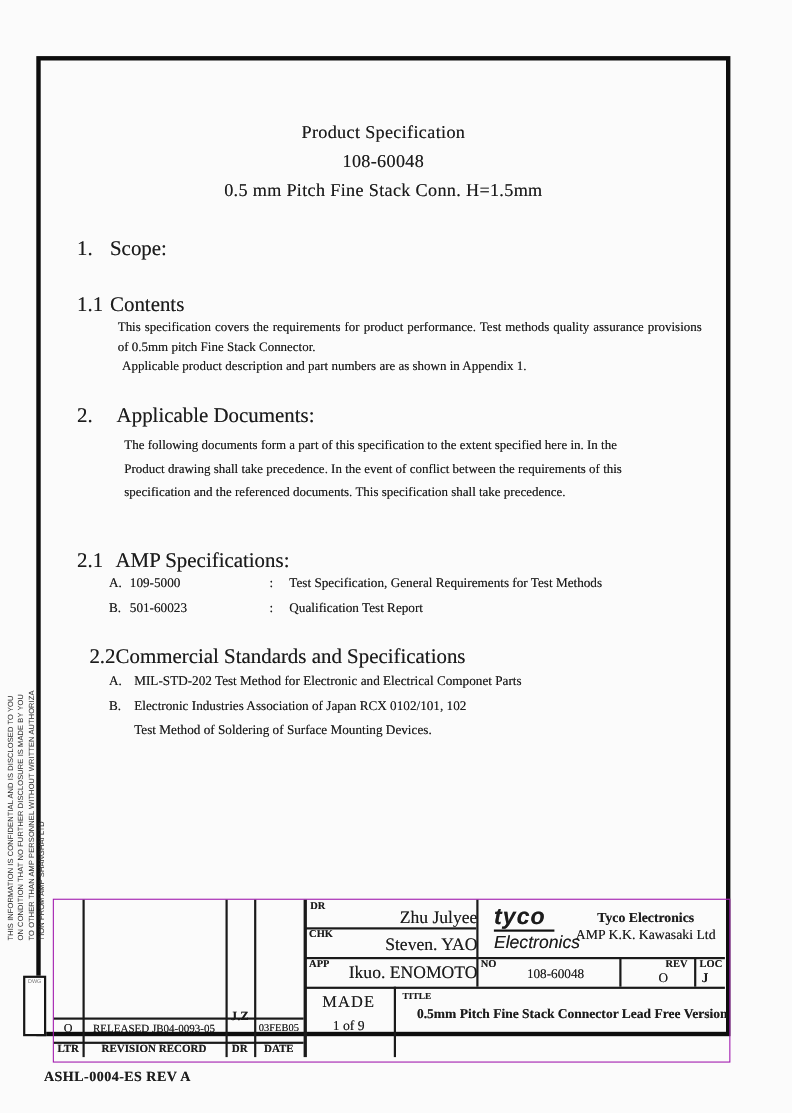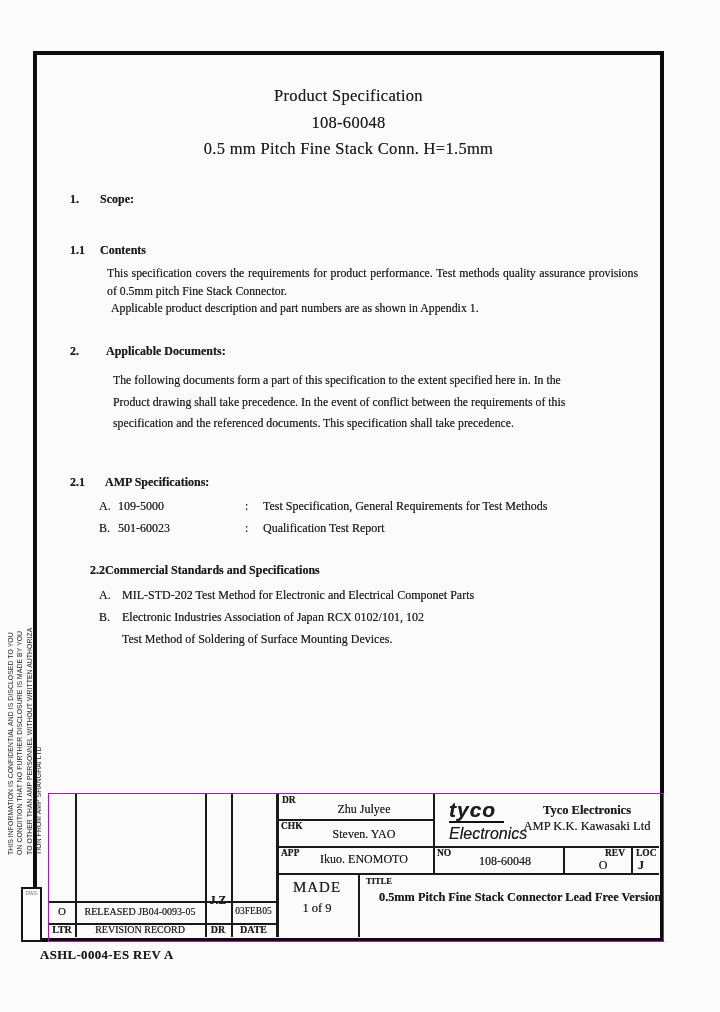--- a/index.html
+++ b/index.html
@@ -2,35 +2,35 @@
 <html><head>
 <meta charset="utf-8">
 <style>
   html,body{margin:0;padding:0;}
   body{
     width:720px;height:1012px;position:relative;overflow:hidden;
     background:#fbfbfb;color:#1c1c1c;
     font-family:"Liberation Serif",serif;
   }
   .abs{position:absolute;}
-  .scan{text-shadow:0 0 .5px rgba(20,20,20,.6);}
+  .scan{text-shadow:0 0 .5px rgba(20,20,20,.6);margin-top:24px;}
   .frame{border:4px solid #0d0d0d;background:transparent;}
   .ctitle{width:631px;left:33px;text-align:center;font-size:16.5px;letter-spacing:.3px;}
-  .h{font-weight:bold;font-size:12px;white-space:nowrap;}
+  .h{font-weight:normal;font-size:19px;white-space:nowrap;}
   .hnum{display:inline-block;}
   .body-txt{font-size:11.8px;text-align:right;}
   .nowrap{white-space:nowrap;}
   .just{text-align:justify;line-height:18px;}
   .s2line{white-space:nowrap;font-size:11.8px;}
   .itemrow{display:flex;font-size:12px;white-space:nowrap;}
   .itemrow .lab{display:inline-block;}
   .line{position:absolute;background:#1a1a1a;}
   .tb{position:absolute;left:48px;top:793px;width:616px;height:149px;border:1px solid #a21caf;box-sizing:border-box;background:transparent;}
   .tb .celllab{position:absolute;font-size:9.5px;font-weight:bold;}
-  .tb .name{position:absolute;font-size:12px;text-align:center;white-space:nowrap;}
+  .tb .name{position:absolute;font-size:16px;text-align:right;white-space:nowrap;}
   .logo-word{font-family:"Liberation Sans",sans-serif;font-style:italic;font-weight:bold;font-size:21px;letter-spacing:1px;border-bottom:2.5px solid #111;padding:0 8px 0 0;display:inline-block;line-height:22px;}
   .logo-sub{font-family:"Liberation Sans",sans-serif;font-style:italic;font-size:16px;margin-top:2px;}
   .company{position:absolute;text-align:center;font-size:12.5px;line-height:16px;white-space:nowrap;}
   .small-center{position:absolute;text-align:center;white-space:nowrap;}
   .side-note{
     position:absolute;left:6px;top:640px;width:215px;height:38px;
     transform-origin:top left;transform:rotate(-90deg) translateX(-215px);
     font-family:"Liberation Sans",sans-serif;font-size:6.8px;line-height:9.4px;
     color:#2a2a2a;white-space:nowrap;letter-spacing:.1px;
   }
@@ -151,18 +151,18 @@
 
   <div class="celllab" style="left:317px;top:82px;font-size:8.5px;">TITLE</div>
   <div class="abs" style="left:330px;top:96px;font-size:12.3px;font-weight:bold;white-space:nowrap;">0.5mm Pitch Fine Stack Connector Lead Free Version</div>
 
   <div class="small-center" style="left:0;top:111px;width:26px;font-size:11px;">O</div>
   <div class="small-center" style="left:26px;top:112px;width:130px;font-size:10px;">RELEASED  JB04-0093-05</div>
   <div class="small-center" style="left:156px;top:100px;width:26px;font-size:11.5px;font-weight:bold;">J.Z</div>
   <div class="small-center" style="left:182px;top:112px;width:45px;font-size:9.5px;">03FEB05</div>
 
   <div class="small-center" style="left:0;top:130px;width:26px;font-size:10px;font-weight:bold;">LTR</div>
-  <div class="small-center" style="left:26px;top:130px;width:130px;font-size:10px;font-weight:normal;">REVISION RECORD</div>
+  <div class="small-center" style="left:26px;top:130px;width:130px;font-size:10px;font-weight:bold;">REVISION RECORD</div>
   <div class="small-center" style="left:156px;top:130px;width:26px;font-size:10px;font-weight:bold;">DR</div>
   <div class="small-center" style="left:182px;top:130px;width:45px;font-size:10px;font-weight:bold;">DATE</div>
 </div>
 
 <div class="abs scan" style="left:40px;top:948px;font-size:12.8px;font-weight:bold;letter-spacing:.4px;">ASHL-0004-ES REV A</div>
 
 </body></html>

